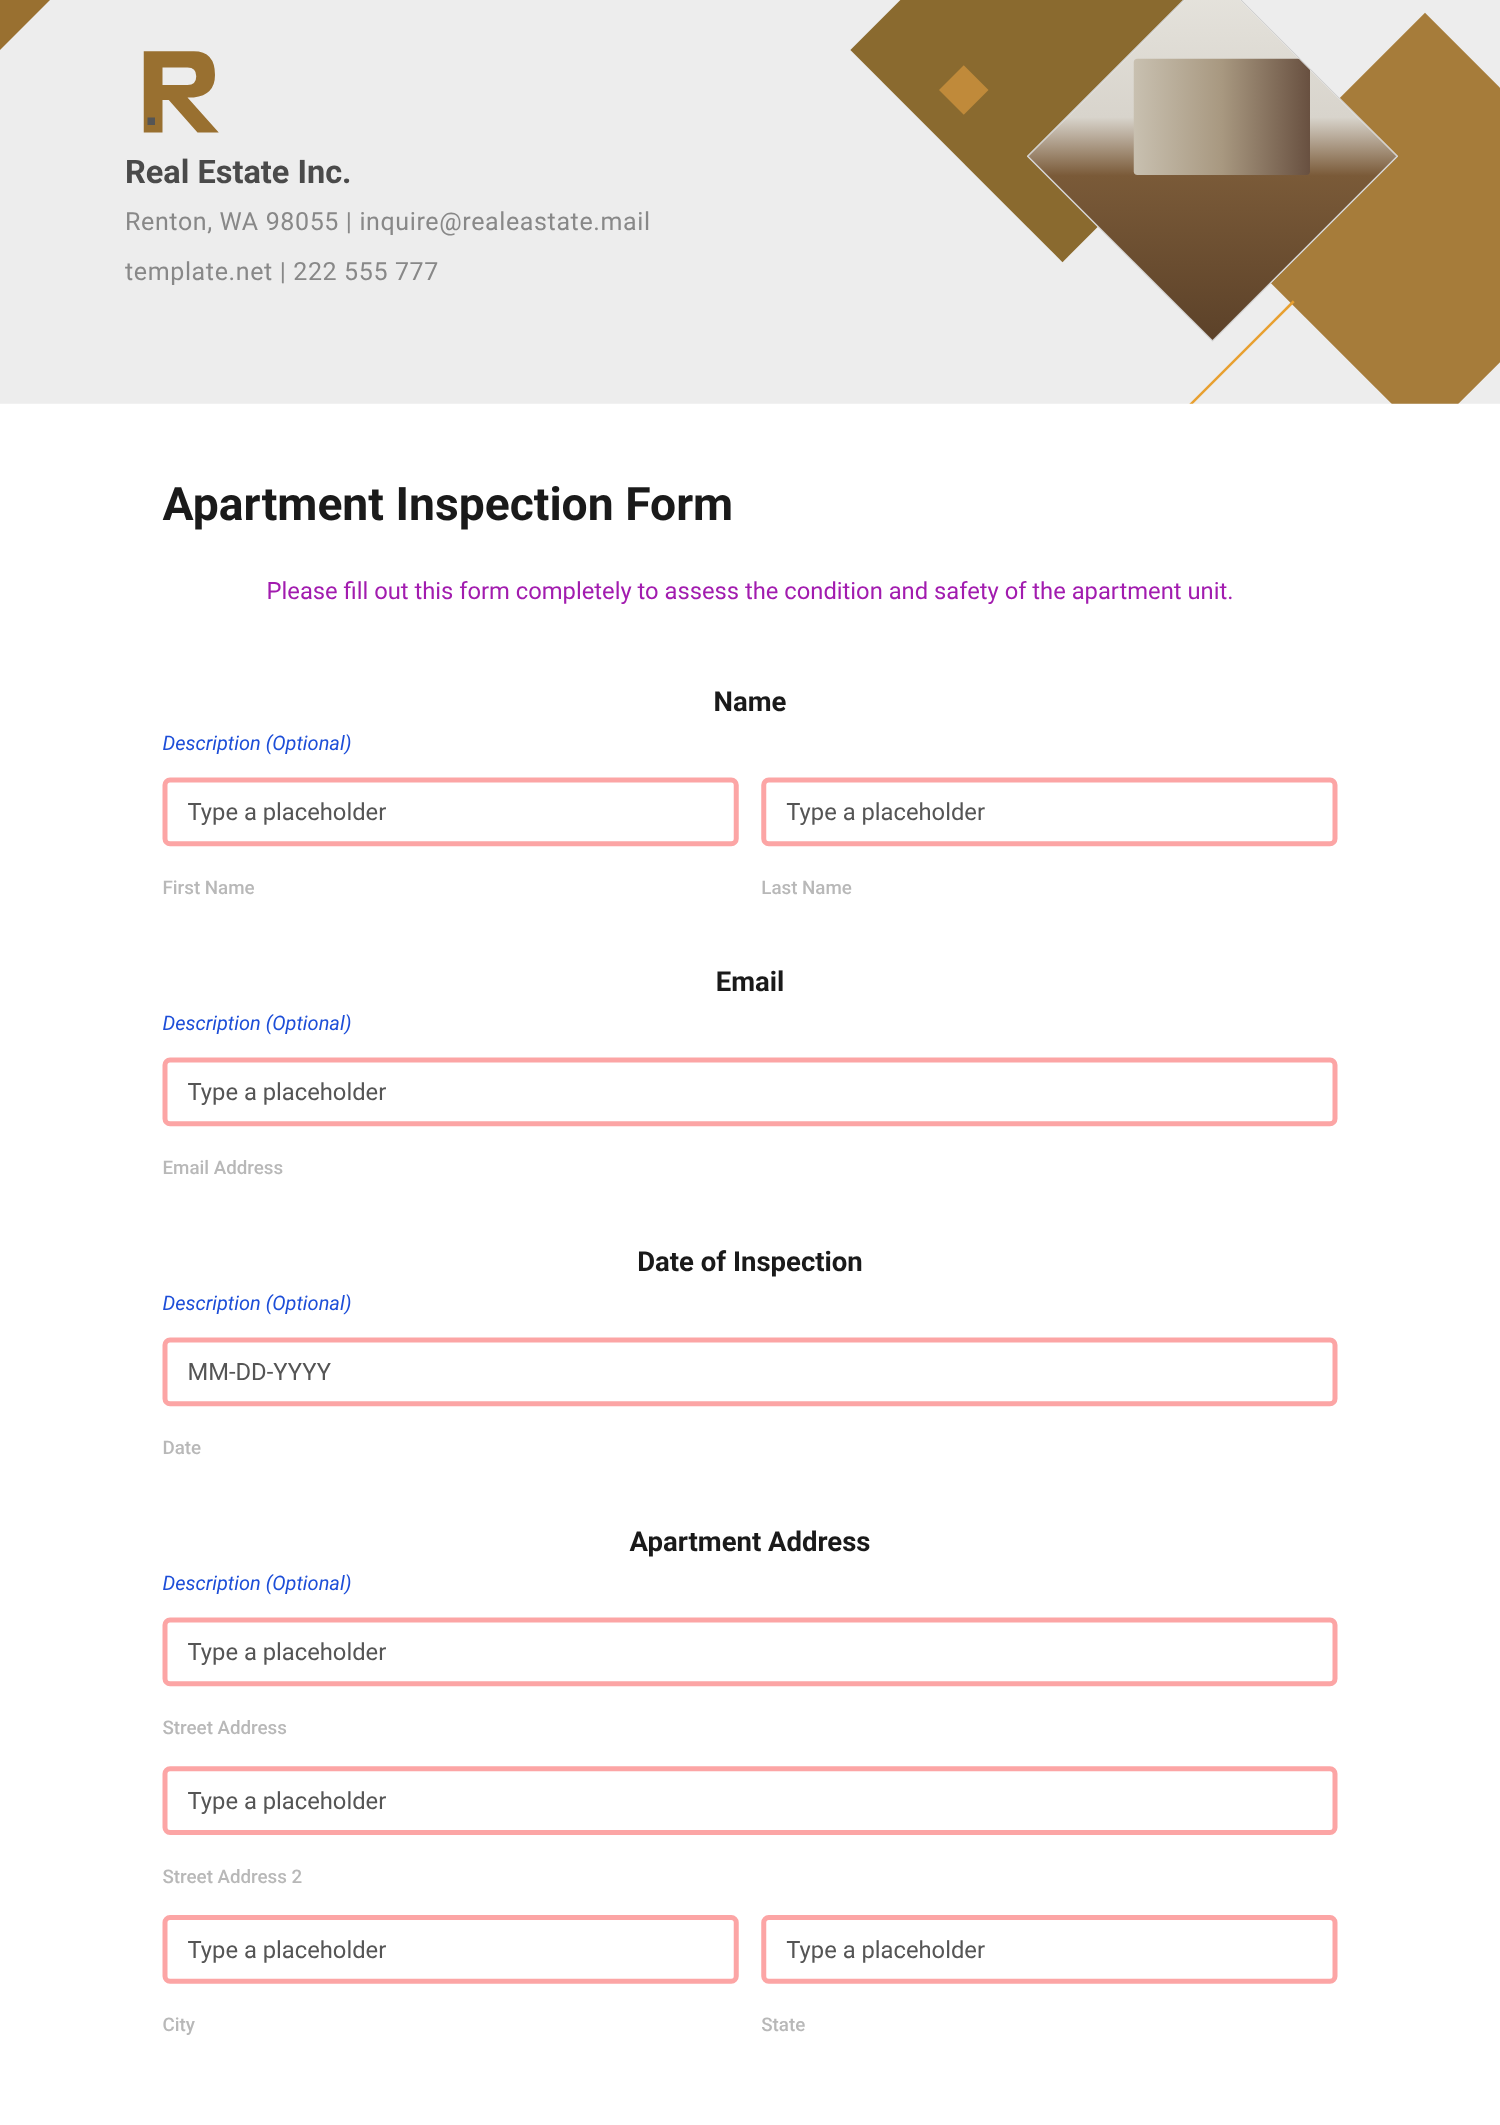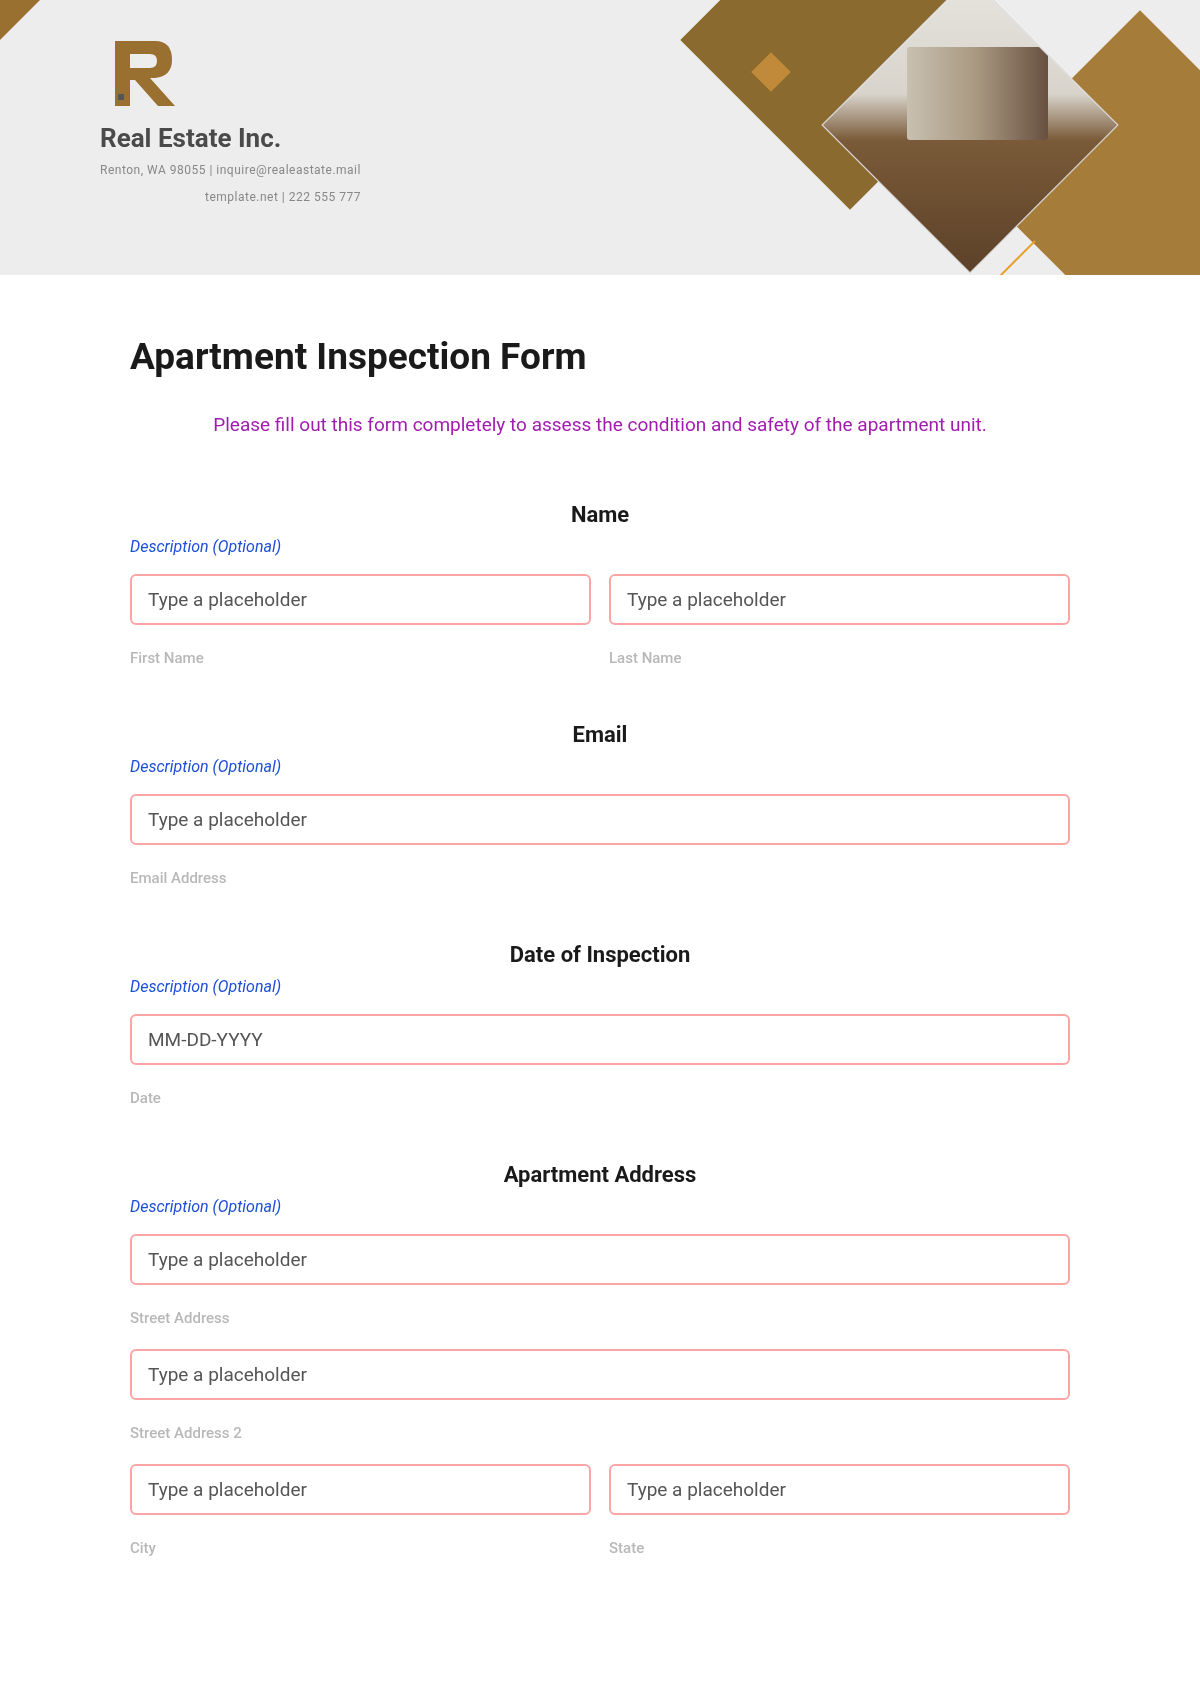--- a/index.html
+++ b/index.html
@@ -4,21 +4,21 @@
   <style>
     * { margin: 0; padding: 0; box-sizing: border-box; }
     body {
       font-family: -apple-system, BlinkMacSystemFont, 'Segoe UI', Roboto, Arial, sans-serif;
       background: #fff;
       width: 1200px;
       color: #333;
     }
     .header {
       background: #ededed;
-      height: 275px;
+      height: 323px;
       position: relative;
       overflow: hidden;
     }
     .header-triangle-left {
       position: absolute;
       top: 0;
       left: 0;
       width: 0;
       height: 0;
       border-top: 40px solid #997030;
@@ -33,26 +33,25 @@
       width: 90px;
       height: 75px;
     }
     .company-name {
       font-size: 26px;
       font-weight: 700;
       color: #4a4a4a;
       margin-top: 8px;
     }
     .company-info {
-      font-size: 12px;
+      font-size: 20px;
       color: #888;
       margin-top: 8px;
       line-height: 1.6;
       letter-spacing: 0.5px;
-      text-align: right;
     }
     .decor {
       position: absolute;
       top: 0;
       right: 0;
       width: 600px;
       height: 275px;
     }
     .diamond {
       position: absolute;
@@ -136,21 +135,21 @@
       gap: 18px;
     }
     .col {
       flex: 1;
     }
     .input {
       width: 100%;
       padding: 12px 16px;
       font-size: 19px;
       color: #555;
-      border: 2px solid #fca5a5;
+      border: 4px solid #fca5a5;
       border-radius: 6px;
       background: #fff;
       font-family: inherit;
     }
     .input::placeholder { color: #555; }
     .sublabel {
       font-size: 15px;
       color: #b8b8b8;
       margin-top: 24px;
       font-weight: 500;

